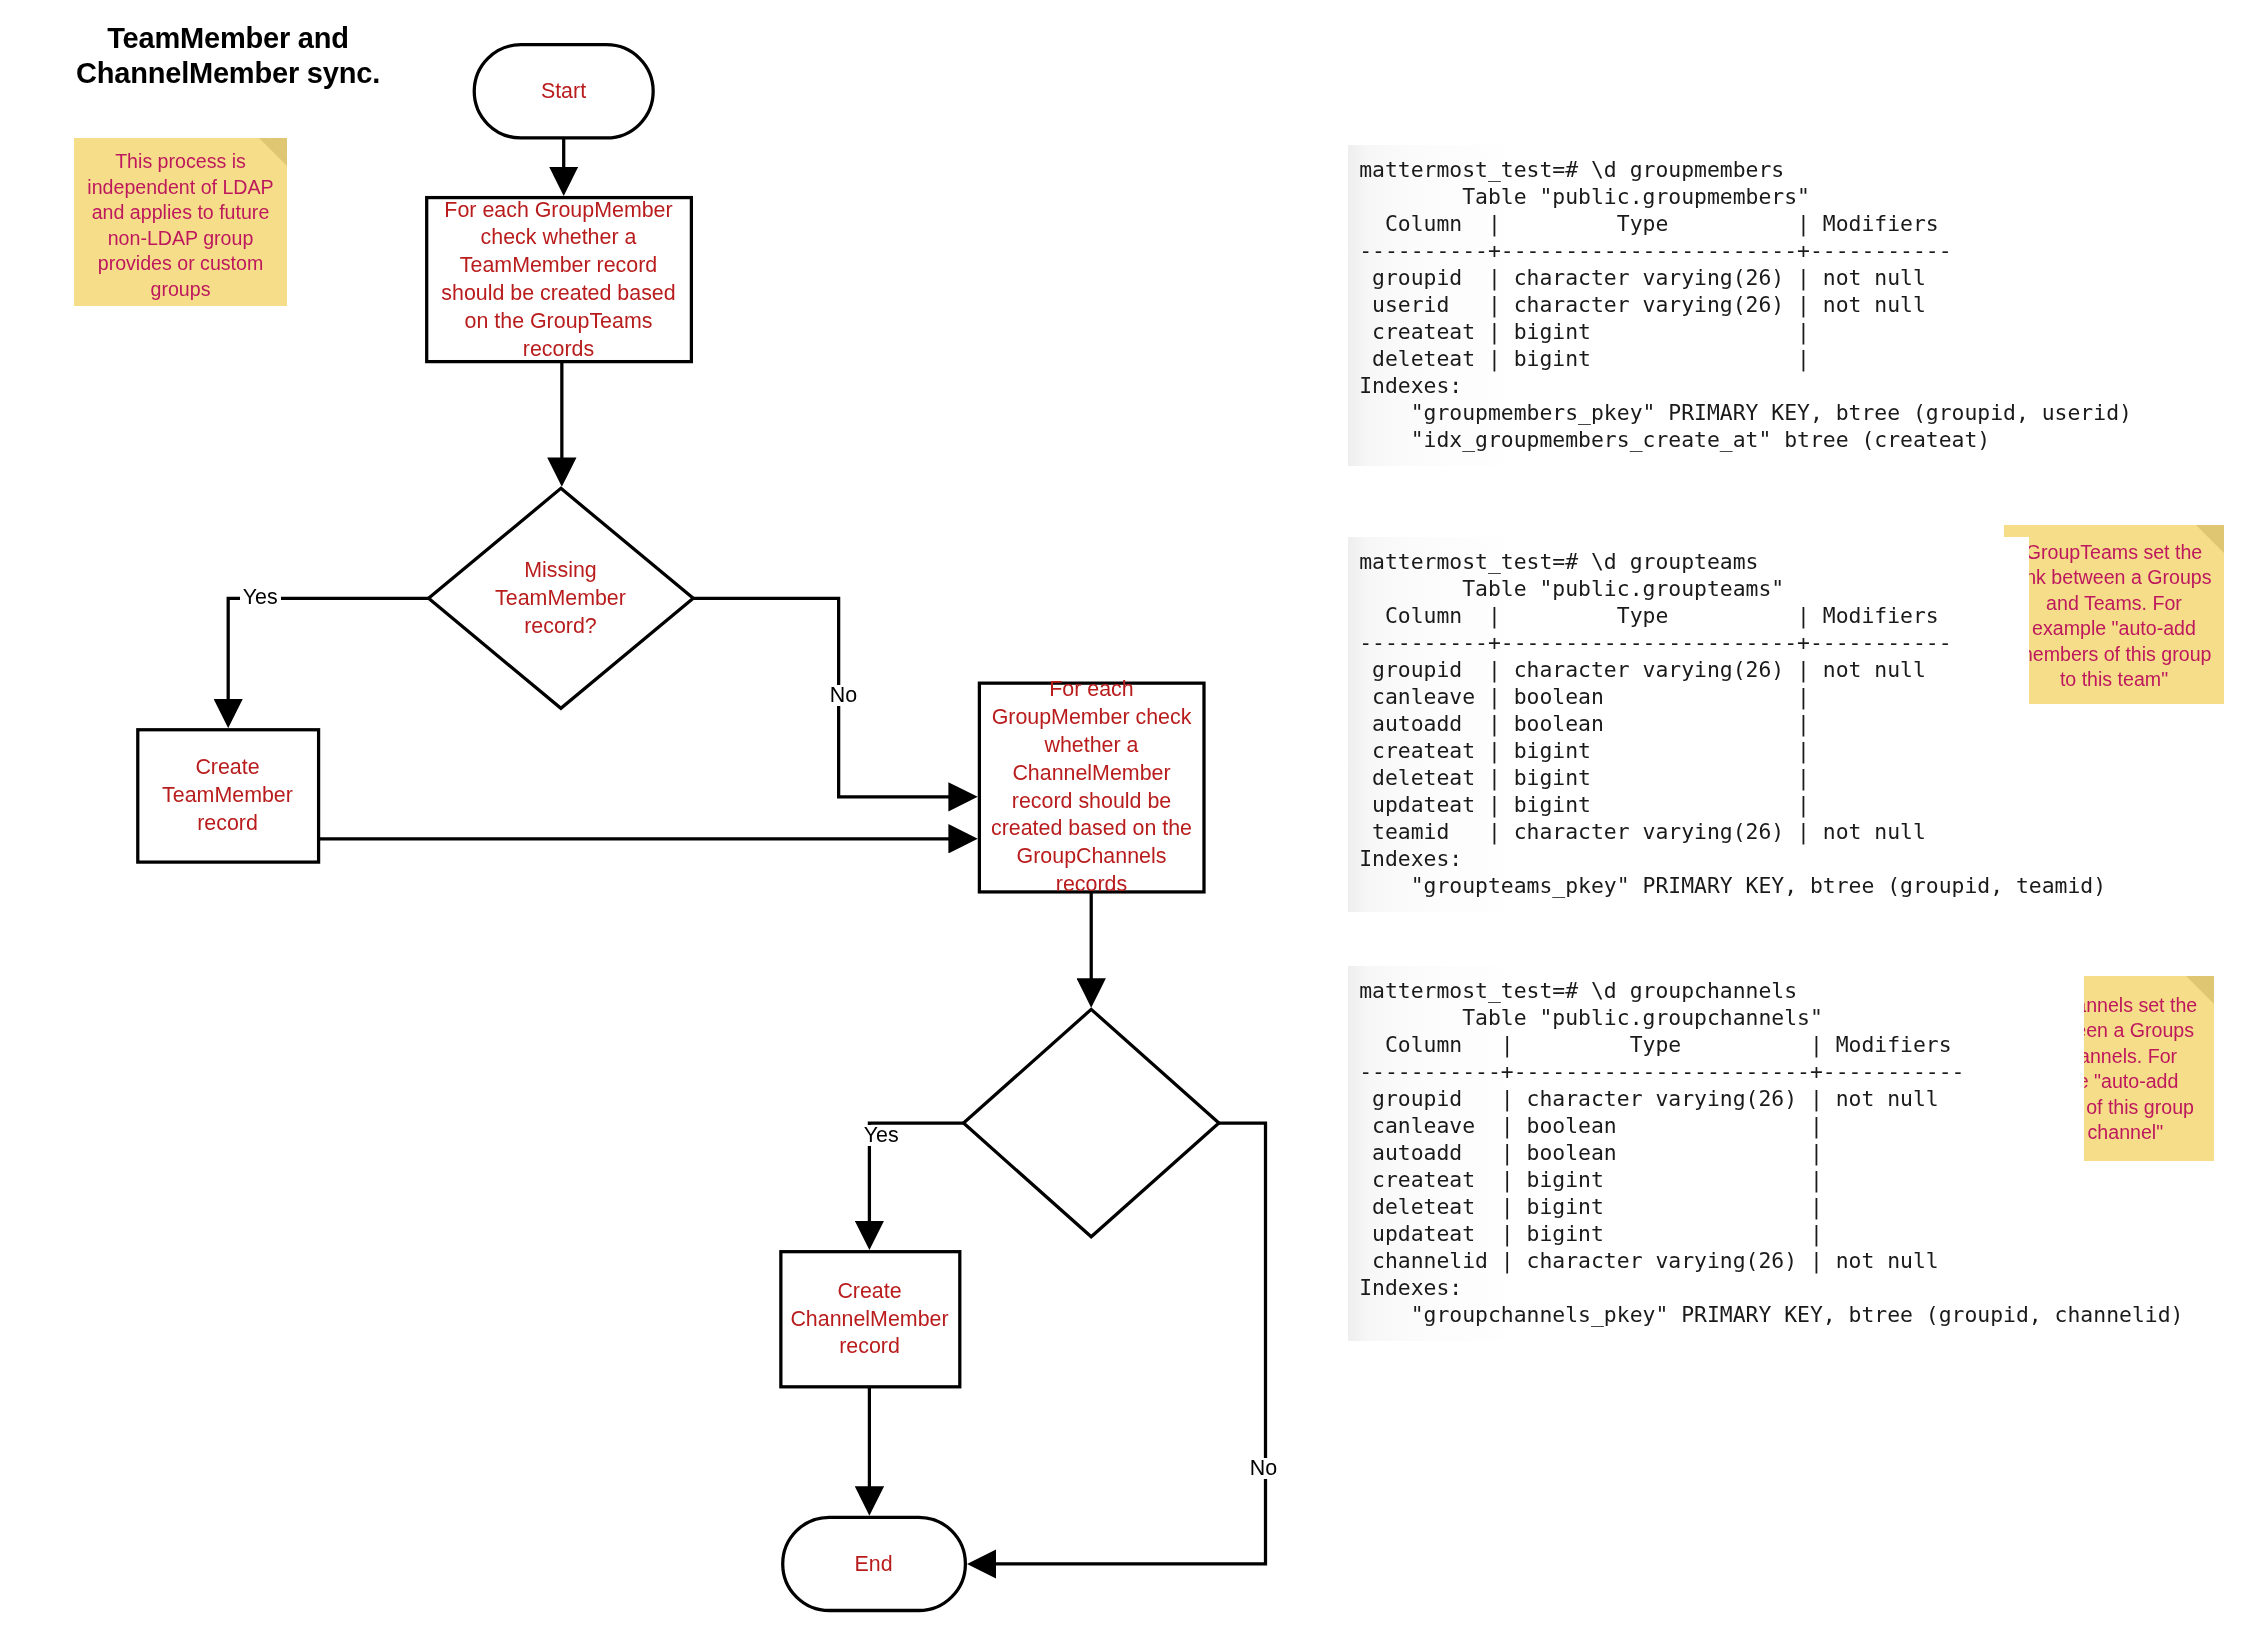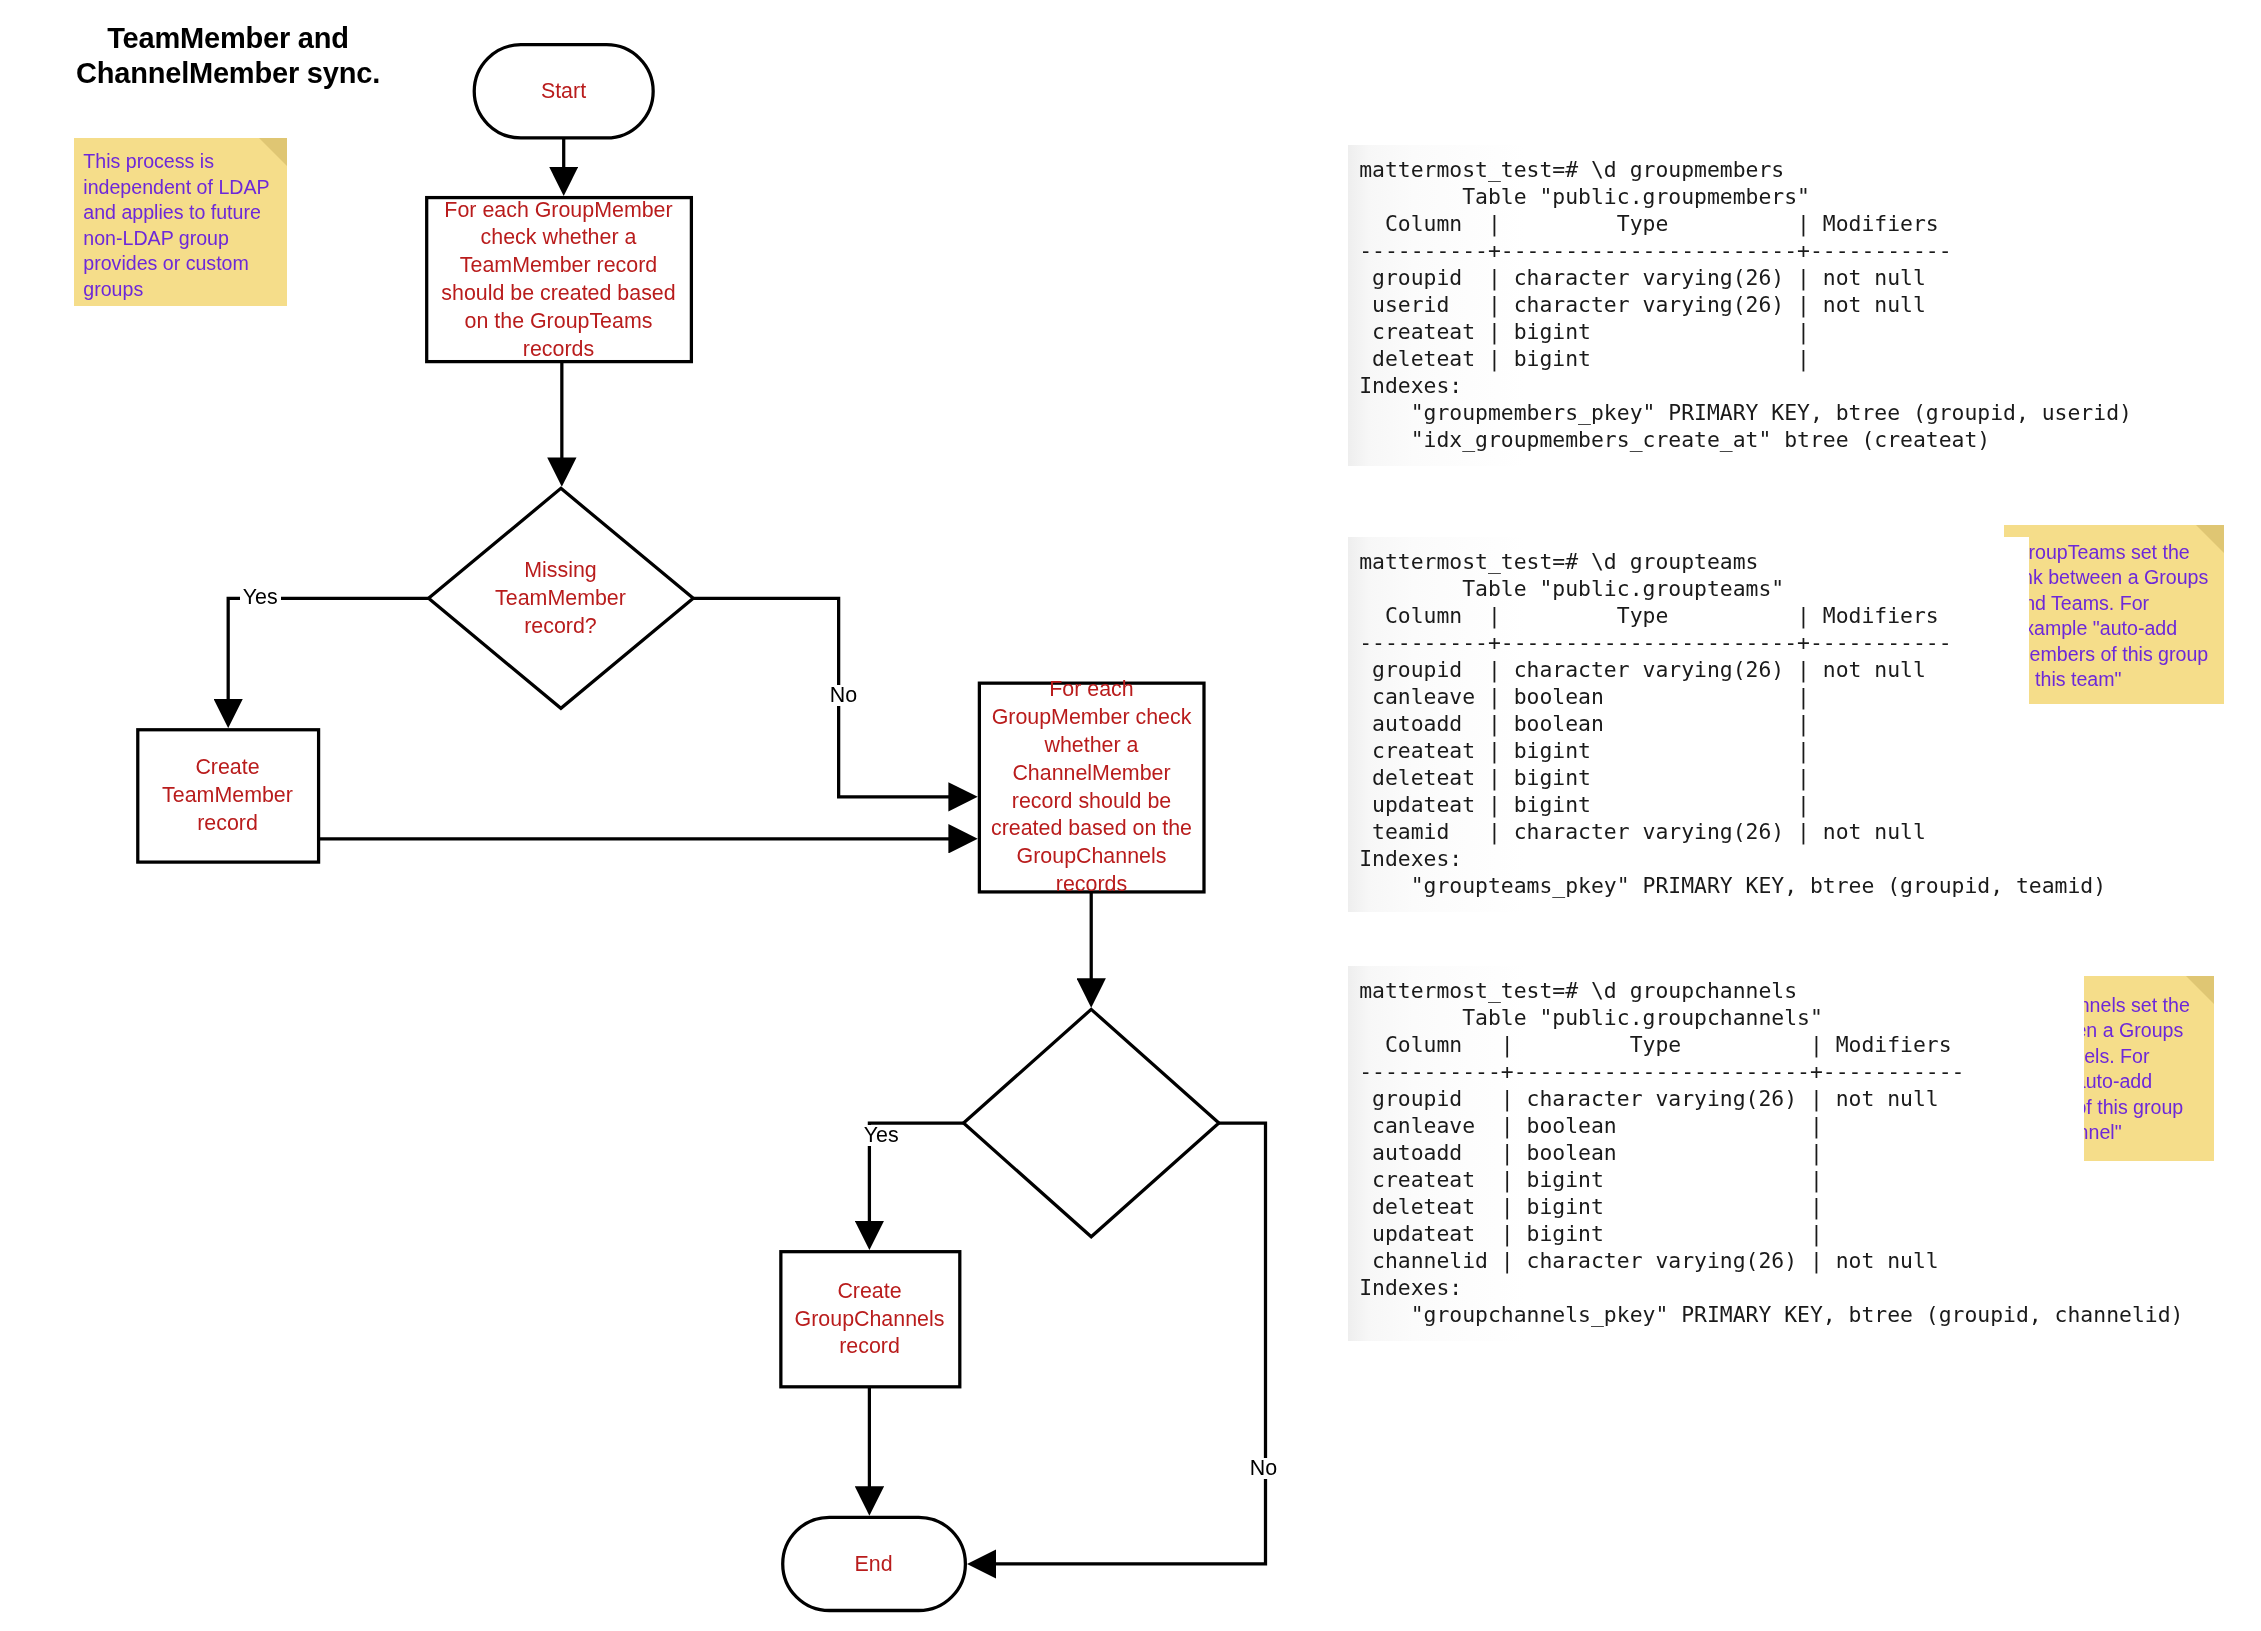--- a/index.html
+++ b/index.html
@@ -38,22 +38,22 @@
     text-align: center;
     font-size: 29px;
     font-weight: bold;
     line-height: 1.22;
     letter-spacing: -0.2px;
   }
   
   .note {
     position: absolute;
     background: #f5dd8a;
-    color: #6d28d9;
-    text-align: left;
+    color: #be185d;
+    text-align: center;
     box-sizing: border-box;
     line-height: 1.30;
     font-size: 19.6px;
     padding: 11.2px 9.3px 9.3px 9.3px;
   }
   .note .fold {
     position: absolute;
     top: 0;
     right: 0;
     width: 0;
@@ -179,21 +179,21 @@
 
   <div class="node-label" style="left:412px; top:198px; width:257px; height:164px; padding:0 8px;">For each GroupMember check whether a TeamMember record should be created based on the GroupTeams records</div>
 
   <div class="node-label" style="left:121px; top:730px; width:177px; height:132px; padding:0 5.6px;">Create TeamMember record</div>
 
   <div class="node-label" style="left:440px; top:543px; width:205px; height:112px;">Missing TeamMember record?</div>
 
   <div class="node-label" style="left:965px; top:683px; width:217px; height:209px; padding:0 3.7px;">For each GroupMember check whether a ChannelMember record should be created based on the GroupChannels records</div>
 
 
-  <div class="node-label" style="left:764px; top:1252px; width:175px; height:135px; padding:0 3.7px;">Create GroupChannels record</div>
+  <div class="node-label" style="left:764px; top:1252px; width:175px; height:135px; padding:0 3.7px;">Create ChannelMember record</div>
 
   <div class="node-label" style="left:764px; top:1518px; width:183px; height:93px;">End</div>
 
   <div class="edge-label" style="left:222px; top:587px;">Yes</div>
 
   <div class="edge-label" style="left:809px; top:685px;">No</div>
 
   <div class="edge-label" style="left:843px; top:1125px;">Yes</div>
 
   <div class="edge-label" style="left:1229px; top:1458px;">No</div>

